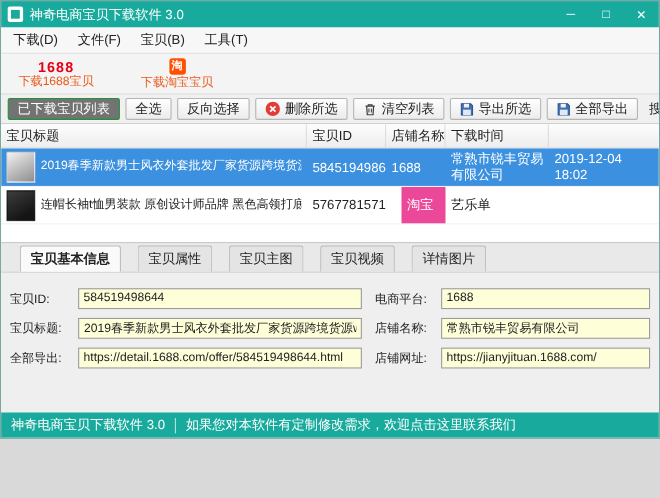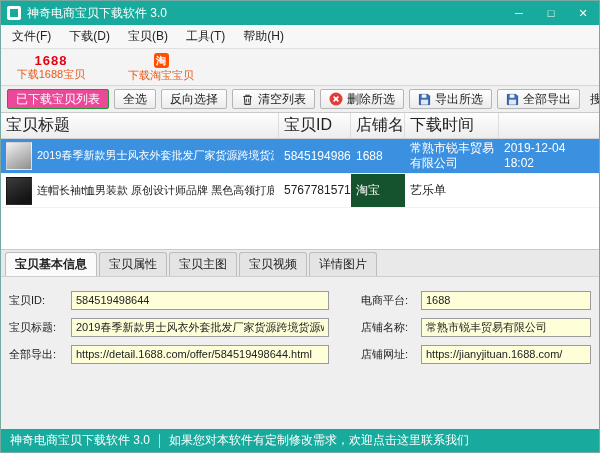--- a/index.html
+++ b/index.html
@@ -1,21 +1,21 @@
 <!DOCTYPE html>
 <html><head>
 <meta charset="utf-8">
 <style>
   * { margin:0; padding:0; box-sizing:border-box; }
   html,body { width:600px; height:453px; }
   body {
     font-family:"Liberation Sans","DejaVu Sans",sans-serif;
     font-size:12px; color:#222; background:#d9d9d9; overflow:hidden;
   }
-  .window { width:600px; height:453px; display:flex; flex-direction:column;
+  .window { width:600px; height:399px; display:flex; flex-direction:column;
     border:1px solid #79a8a2; background:#f0f0f0; overflow:hidden; }
 
   
   .titlebar { flex:0 0 24px; background:#18ab9d; color:#fff; display:flex; align-items:center; }
   .app-icon { width:14px; height:14px; margin:0 6px; background:#fff; border-radius:2px; position:relative; flex:0 0 auto; }
   .app-icon::after { content:""; position:absolute; inset:3px; background:#18ab9d; }
   .title-text { flex:1; font-size:12px; white-space:nowrap; overflow:hidden; }
   .win-btn { width:32px; height:24px; display:flex; align-items:center; justify-content:center;
     font-size:11px; color:#fff; cursor:default; }
 
@@ -33,53 +33,53 @@
   .tb-icon { width:15px; height:15px; background:#ff5000; color:#fff; border-radius:3px;
     display:flex; align-items:center; justify-content:center; font-size:10px; font-weight:bold; line-height:1; }
   .bigcap { font-size:11px; color:#e8591a; margin-top:2px; line-height:11px; }
 
   
   .toolbar { flex:0 0 27px; background:#f0f0f0; border-bottom:1px solid #c9c9c9;
     display:flex; align-items:center; padding:0 6px; gap:5px; }
   .tbtn { display:flex; align-items:center; gap:4px; height:20px; padding:0 8px;
     background:linear-gradient(#fefefe,#ececec); border:1px solid #b5b5b5; border-radius:2px;
     font-size:12px; cursor:default; white-space:nowrap; }
-  .tbtn.green { background:#ec4899; border-color:#1d9438; color:#fff; }
+  .tbtn.green { background:#737373; border-color:#1d9438; color:#fff; }
   .tbtn svg { display:block; }
   .spacer { flex:1; }
   .search-label { white-space:nowrap; }
 
   
   .table { flex:1 1 auto; background:#fff; display:flex; flex-direction:column; overflow:hidden; }
   .thead, .trow { display:grid; grid-template-columns:278px 72px 54px 94px 1fr; }
   .thead { background:linear-gradient(#fdfdfd,#ededed); border-bottom:1px solid #d2d2d2; flex:0 0 19px; }
-  .th { padding:2px 5px; border-right:1px solid #ddd; font-size:16px; white-space:nowrap; overflow:hidden; }
+  .th { padding:2px 5px; border-right:1px solid #ddd; font-size:12px; white-space:nowrap; overflow:hidden; }
   .trow { min-height:34px; border-bottom:1px solid #f1f1f1; }
   .td { padding:2px 5px; display:flex; align-items:center; font-size:12px; line-height:1.25; overflow:hidden; }
   .td.title-cell { gap:5px; }
   .td.title-cell .ttl { white-space:nowrap; overflow:hidden; font-size:11px; }
   .thumb { width:26px; height:28px; flex:0 0 auto; border:1px solid rgba(0,0,0,.18); }
   .thumb.t1 { background:linear-gradient(150deg,#f2f2f2 0%,#c3c3c3 45%,#8e8e8e 100%); }
   .thumb.t2 { background:linear-gradient(150deg,#3d3d3d 0%,#141414 80%); }
   .trow.selected { background:#3b90e0; color:#fff; }
   .trow.selected .thumb { border-color:rgba(255,255,255,.5); }
-  .td.platform-hl { background:#14532d; color:#fff; }
+  .td.platform-hl { background:#ec4899; color:#fff;margin-left:14px; }
 
   
   .tabs { flex:0 0 23px; background:#e9e9e9; border-top:1px solid #c9c9c9; border-bottom:1px solid #cfcfcf;
     display:flex; align-items:flex-end; padding:2px 4px 0; gap:2px; }
   .tab { padding:3px 9px 3px; font-size:12px; background:#e4e4e4; border:1px solid #bdbdbd;
-    border-bottom:none; border-radius:3px 3px 0 0; cursor:default; white-space:nowrap; }
+    border-bottom:none; border-radius:3px 3px 0 0; cursor:default; white-space:nowrap;margin-left:13px; }
   .tab.active { background:#fafafa; font-weight:bold; }
 
   
   .detail { flex:0 0 108px; background:#efefef; padding:6px 8px 0; }
   .drow { display:flex; align-items:center; margin-top:8px; }
   .dlabel { width:62px; white-space:nowrap; font-size:11px; flex:0 0 auto; }
-  .dlabel.r { width:60px; margin-left:32px; }
+  .dlabel.r { width:60px; margin-left:12px; }
   .dinput { height:19px; border:1px solid #9b9b9b; background:#feffd9; font-size:11px;
     padding:0 4px; font-family:inherit; color:#222; }
   .dinput.left { width:258px; }
   .dinput.right { flex:1; min-width:0; }
 
   .gapbar { flex:1 0 4px; background:#efefef; }
 
   
   .statusbar { flex:0 0 23px; background:#18ab9d; color:#fff; display:flex; align-items:center; font-size:12px; }
   .status-app { padding:0 9px; white-space:nowrap; }
@@ -93,59 +93,58 @@
 
   <div class="titlebar">
     <div class="app-icon"></div>
     <div class="title-text">神奇电商宝贝下载软件 3.0</div>
     <div class="win-btn">─</div>
     <div class="win-btn">□</div>
     <div class="win-btn">✕</div>
   </div>
 
   <div class="menubar">
+    <div class="menu-item">下载(D)</div>
     <div class="menu-item">文件(F)</div>
-    <div class="menu-item">下载(D)</div>
     <div class="menu-item">宝贝(B)</div>
     <div class="menu-item">工具(T)</div>
-    <div class="menu-item">帮助(H)</div>
   </div>
 
   <div class="bigbar">
     <div class="bigbtn">
       <span class="logo-1688">1688</span>
       <span class="bigcap">下载1688宝贝</span>
     </div>
     <div class="bigbtn">
       <span class="tb-icon">淘</span>
       <span class="bigcap">下载淘宝宝贝</span>
     </div>
   </div>
 
   <div class="toolbar">
     <div class="tbtn green">已下载宝贝列表</div>
     <div class="tbtn">全选</div>
     <div class="tbtn">反向选择</div>
     <div class="tbtn">
       <span>
+          <svg width="14" height="14" viewBox="0 0 14 14">
+            <circle cx="7" cy="7" r="6.5" fill="#e23c39"></circle>
+            <path d="M4.6 4.6l4.8 4.8M9.4 4.6L4.6 9.4" stroke="#fff" stroke-width="1.6"></path>
+          </svg>
+        </span>
+      <span>删除所选</span>
+    </div>
+    <div class="tbtn">
+      <span>
           <svg width="13" height="13" viewBox="0 0 14 14">
             <path d="M2.5 3.8h9M5.2 3.8V2.4h3.6v1.4M3.6 3.8l.6 8.4h5.6l.6-8.4" fill="none" stroke="#3c3c3c" stroke-width="1.2"></path>
             <path d="M5.8 6v4M8.2 6v4" stroke="#3c3c3c" stroke-width="1"></path>
           </svg>
         </span>
       <span>清空列表</span>
-    </div>
-    <div class="tbtn">
-      <span>
-          <svg width="14" height="14" viewBox="0 0 14 14">
-            <circle cx="7" cy="7" r="6.5" fill="#e23c39"></circle>
-            <path d="M4.6 4.6l4.8 4.8M9.4 4.6L4.6 9.4" stroke="#fff" stroke-width="1.6"></path>
-          </svg>
-        </span>
-      <span>删除所选</span>
     </div>
     <div class="tbtn">
       <span>
           <svg width="13" height="13" viewBox="0 0 14 14">
             <path d="M1.5 1.5h9.2l1.8 1.8v9.2H1.5z" fill="#3f6fb5" stroke="#2c4f86"></path>
             <rect x="4" y="1.5" width="5" height="3.6" fill="#eef3fa"></rect>
             <rect x="3.2" y="7.2" width="7.6" height="5.3" fill="#dfe8f5"></rect>
           </svg>
         </span>
       <span>导出所选</span>

